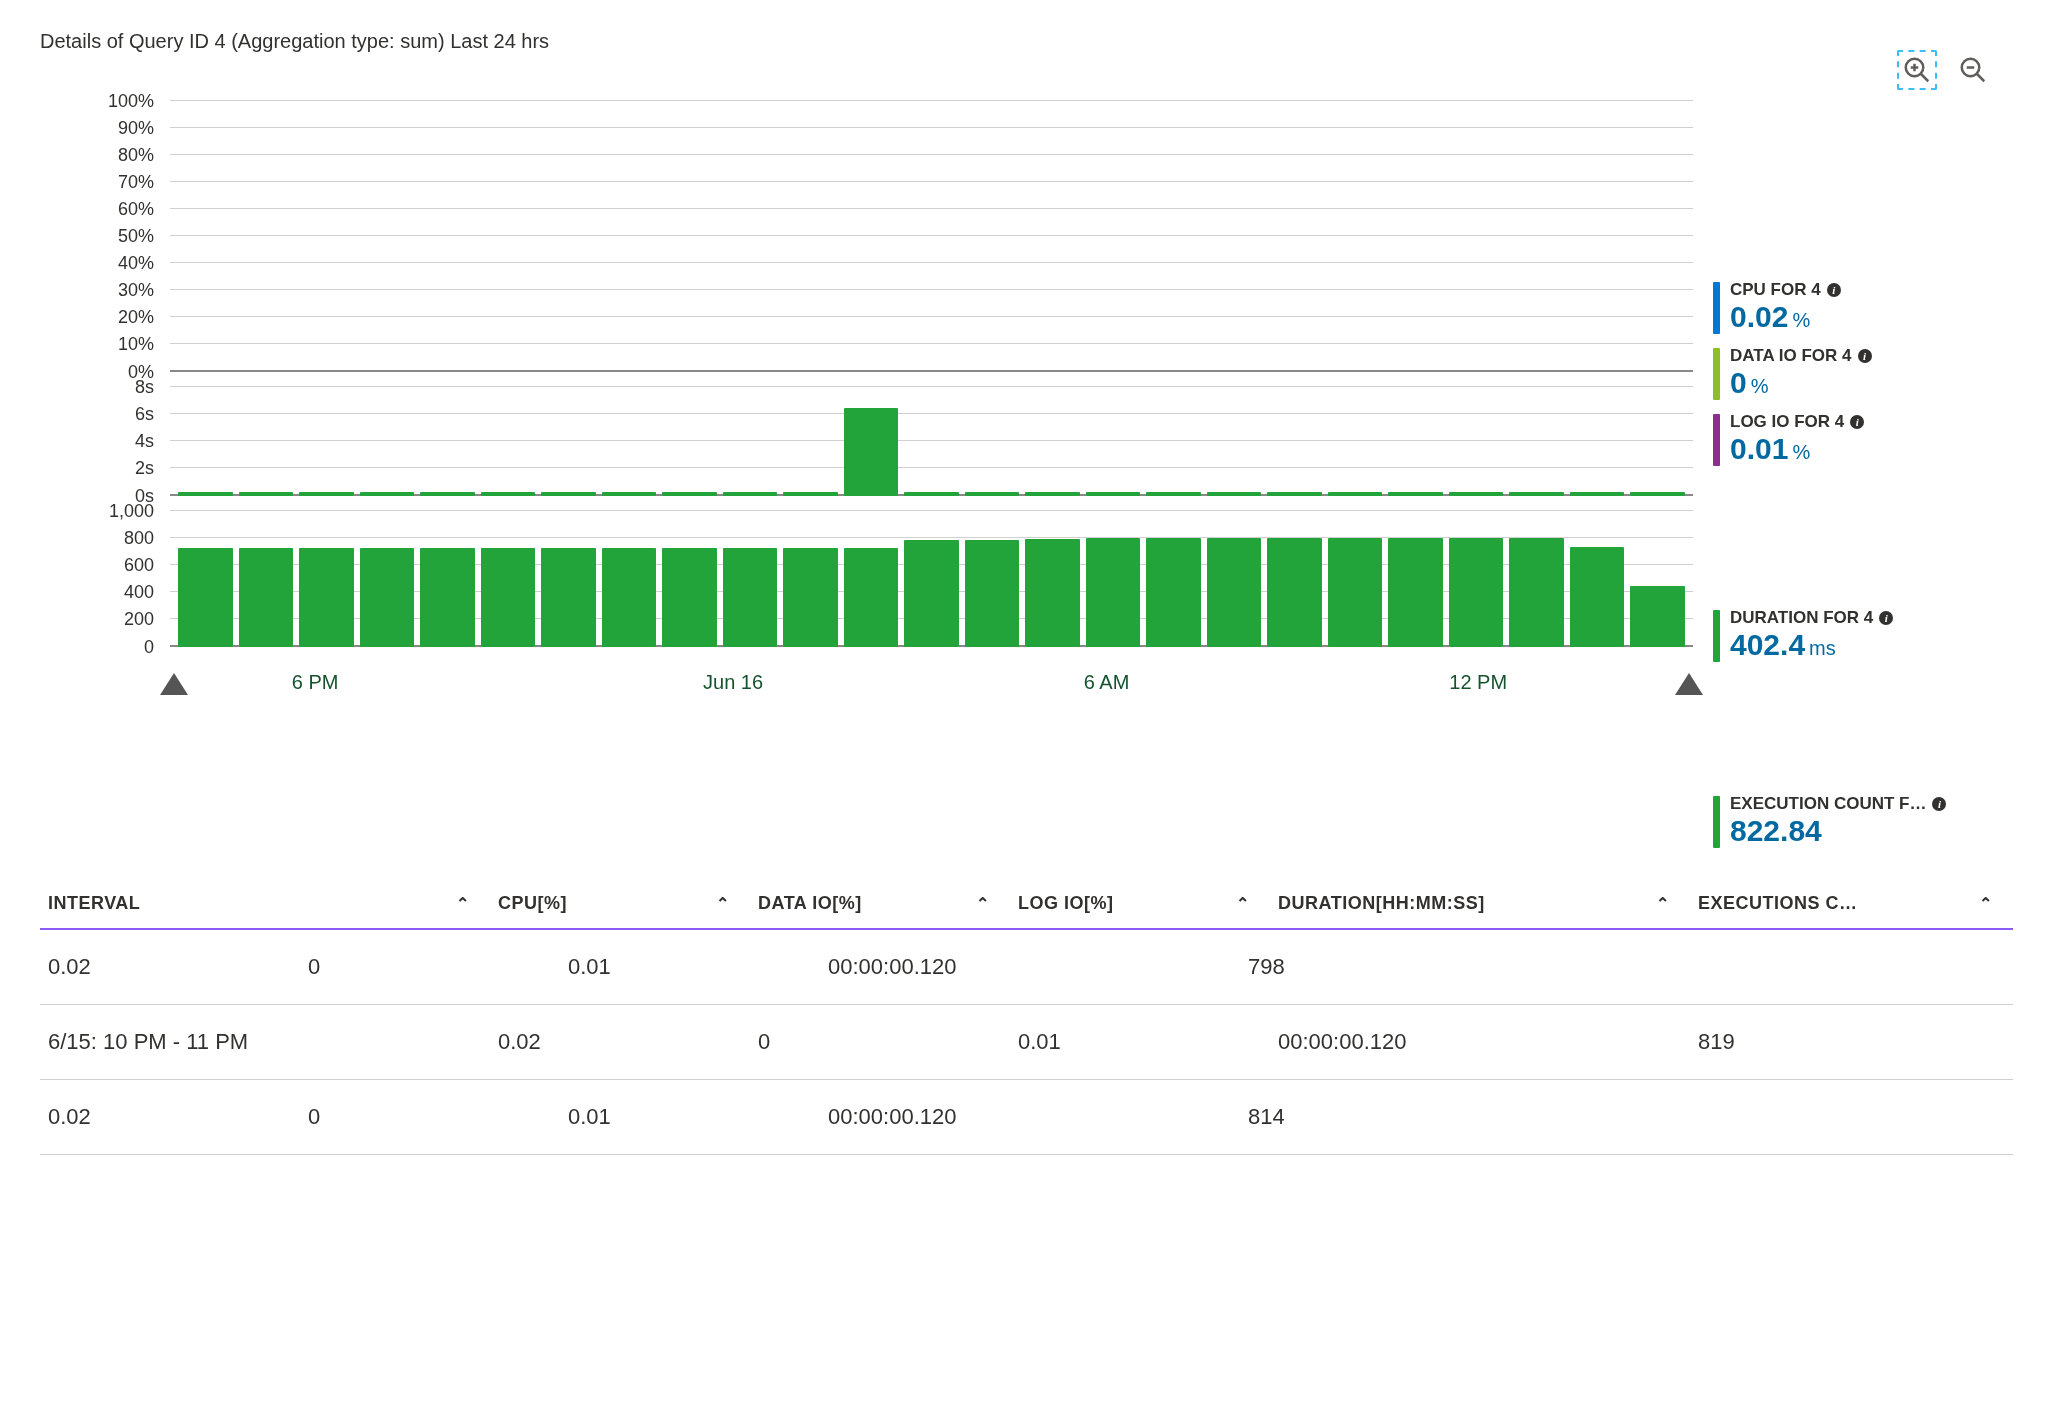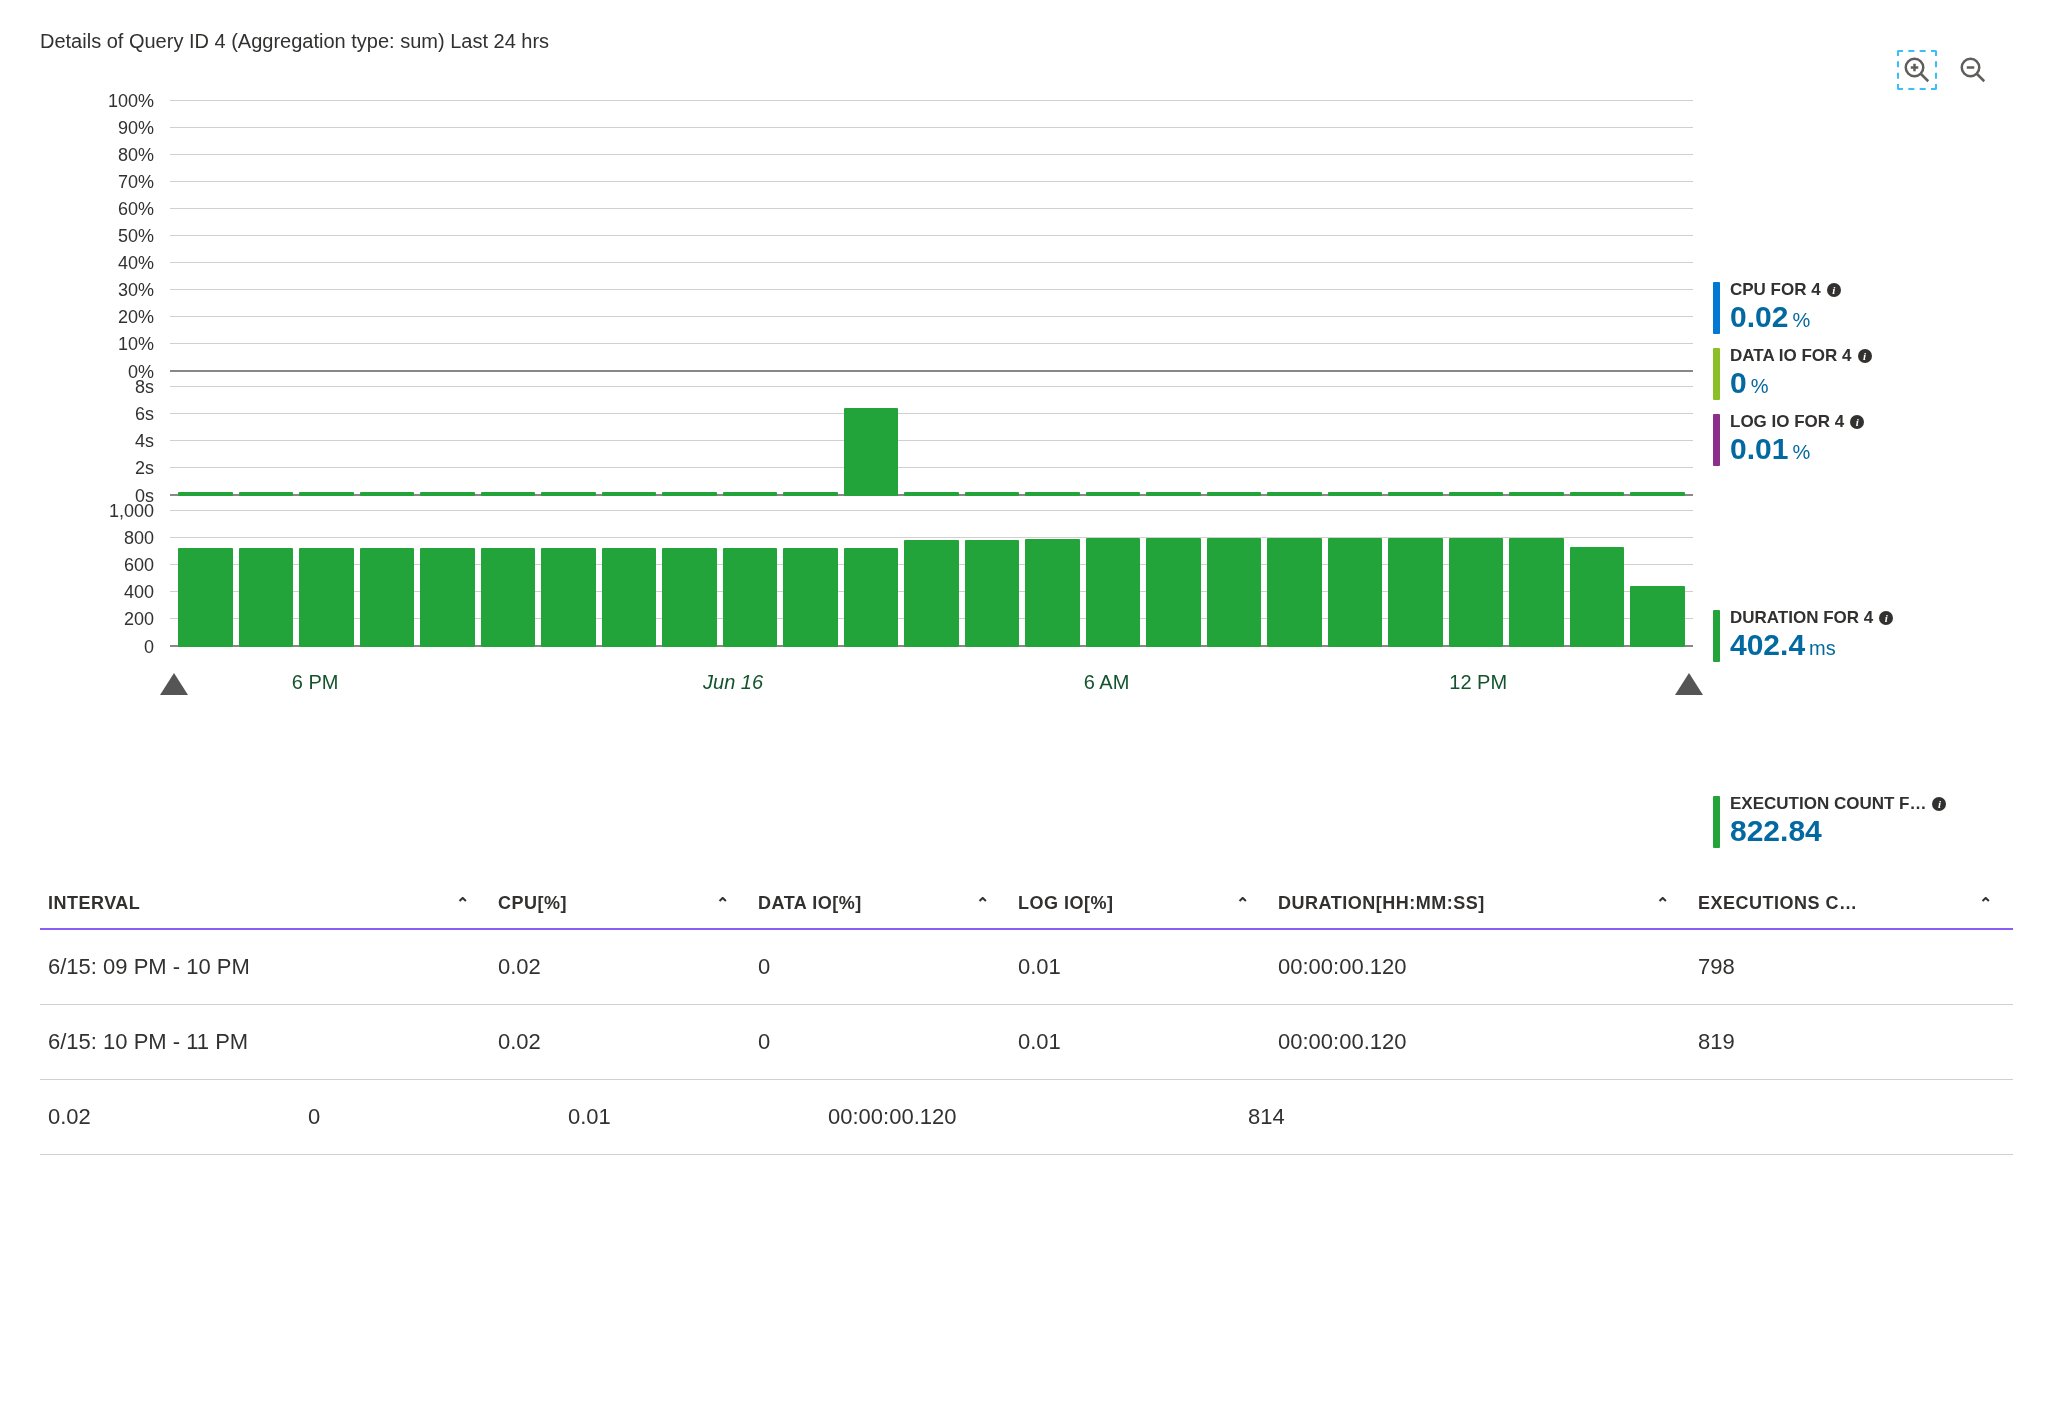--- a/index.html
+++ b/index.html
@@ -355,21 +355,21 @@
           <div class="bar" style="height: 100.1px;"></div>
           <div class="bar" style="height: 61.1px;"></div>
         </div>
       </div>
 
     <div class="x-axis">
       <div class="tri-left"></div>
       <div class="tri-right"></div>
       <div class="x-labels" id="xlabels">
           <div class="x-label" style="position: absolute; left: 8%;">6 PM</div>
-          <div class="x-label" style="position: absolute; left: 35%; font-style: italic;">Jun 16</div>
+          <div class="x-label" style="position: absolute; left: 35%;">Jun 16</div>
           <div class="x-label" style="position: absolute; left: 60%;">6 AM</div>
           <div class="x-label" style="position: absolute; left: 84%;">12 PM</div>
         </div>
     </div>
   </div>
 
   <div class="legend-col" id="legend">
       <div class="legend-item">
         <div class="legend-color" style="background: rgb(0, 120, 212);"></div>
         <div class="legend-text">
@@ -445,21 +445,20 @@
       <span>DURATION[HH:MM:SS]</span>
         <span class="sort-caret">⌃</span>
     </div>
     <div class="hcell cell c-exec">
       <span>EXECUTIONS C…</span>
         <span class="sort-caret">⌃</span>
     </div>
   </div>
   <div id="tbody">
       <div class="trow">
-        <div class="cell c-interval">6/15: 09 PM - 10 PM</div>
         <div class="cell c-cpu">0.02</div>
         <div class="cell c-dataio">0</div>
         <div class="cell c-logio">0.01</div>
         <div class="cell c-duration">00:00:00.120</div>
         <div class="cell c-exec">798</div>
       </div>
       <div class="trow">
         <div class="cell c-interval">6/15: 10 PM - 11 PM</div>
         <div class="cell c-cpu">0.02</div>
         <div class="cell c-dataio">0</div>

